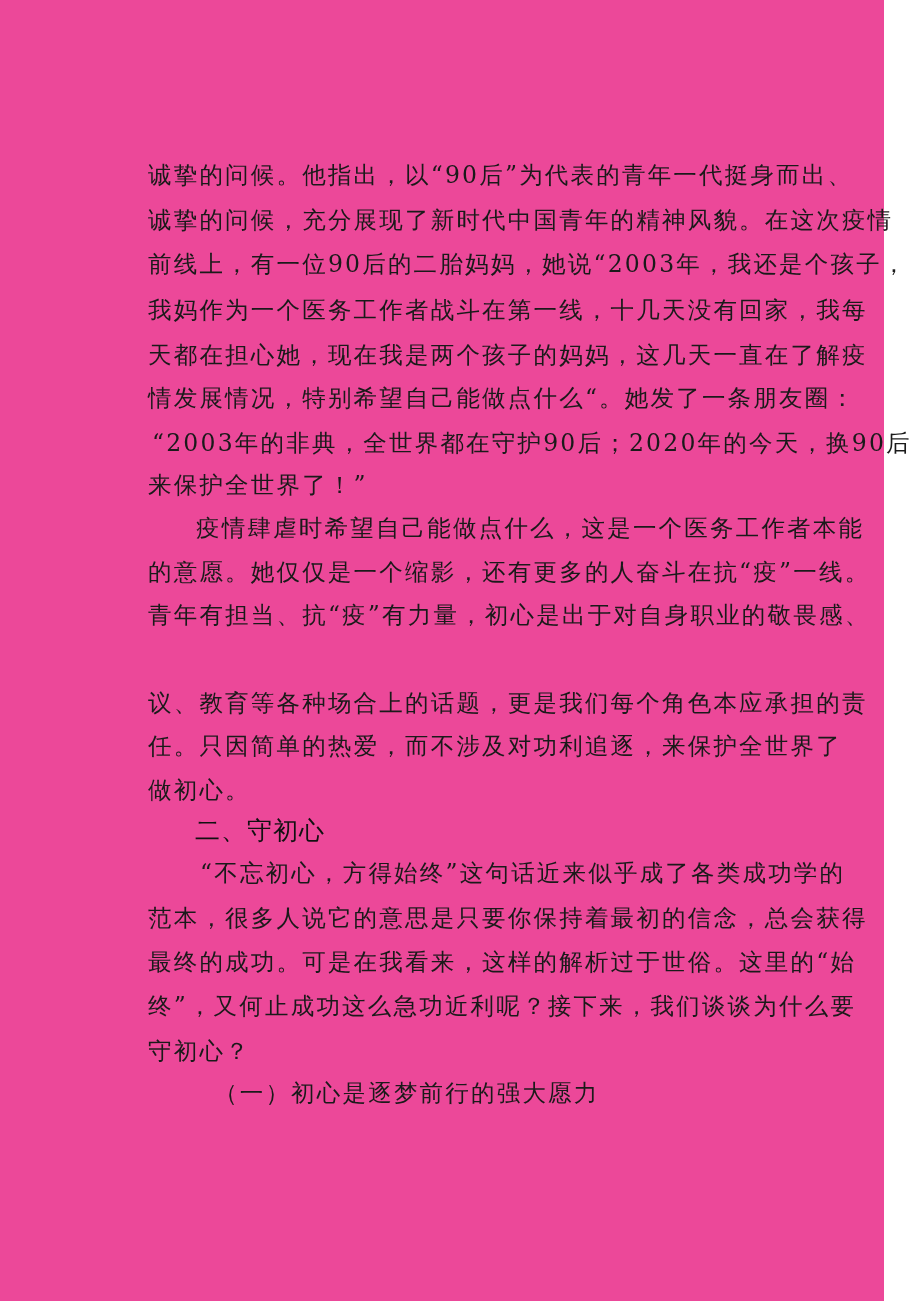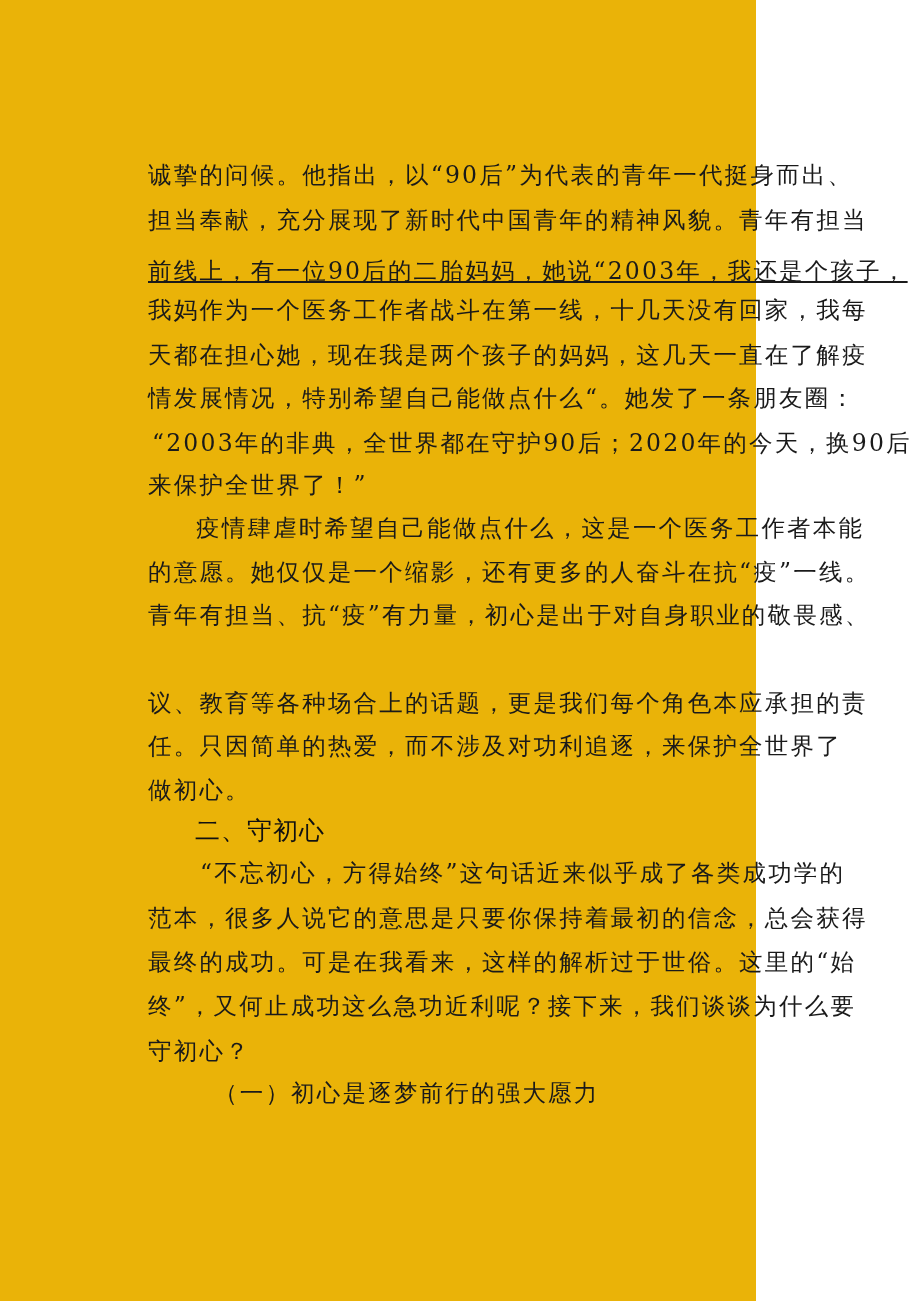--- a/index.html
+++ b/index.html
@@ -11,23 +11,23 @@
     width: 920px;
     height: 1301px;
     position: relative;
     overflow: hidden;
     color: #111111;
   }
   .page {
     position: absolute;
     left: 0;
     top: 0;
-    width: 756px;
+    width: 884px;
     height: 1301px;
-    background: #eab308;
+    background: #ec4899;
   }
   .line {
     position: absolute;
     left: 148px;
     white-space: nowrap;
     font-family: "DejaVu Serif", "Liberation Serif", serif;
     font-size: 23.5px;
     line-height: 30px;
     height: 30px;
     letter-spacing: 2.2px;
@@ -45,22 +45,22 @@
     letter-spacing: 1px;
     color: #111111;
   }
 </style>
 </head>
 <body>
 
 <div class="page">
 
   <div class="line" style="top:160px;">诚挚的问候。他指出，以“90后”为代表的青年一代挺身而出、</div>
-  <div class="line" style="top:205px;">担当奉献，充分展现了新时代中国青年的精神风貌。青年有担当</div>
-  <div class="line" style="top:256px;text-decoration:underline;">前线上，有一位90后的二胎妈妈，她说“2003年，我还是个孩子，</div>
+  <div class="line" style="top:205px;">诚挚的问候，充分展现了新时代中国青年的精神风貌。在这次疫情</div>
+  <div class="line" style="top:249px;">前线上，有一位90后的二胎妈妈，她说“2003年，我还是个孩子，</div>
   <div class="line" style="top:295px;">我妈作为一个医务工作者战斗在第一线，十几天没有回家，我每</div>
   <div class="line" style="top:340px;">天都在担心她，现在我是两个孩子的妈妈，这几天一直在了解疫</div>
   <div class="line" style="top:383px;">情发展情况，特别希望自己能做点什么“。她发了一条朋友圈：</div>
   <div class="line" style="top:428px; left:152px;">“2003年的非典，全世界都在守护90后；2020年的今天，换90后</div>
   <div class="line" style="top:470px;">来保护全世界了！”</div>
 
   <div class="line indent" style="top:513px;text-align:center;">疫情肆虐时希望自己能做点什么，这是一个医务工作者本能</div>
   <div class="line" style="top:557px;">的意愿。她仅仅是一个缩影，还有更多的人奋斗在抗“疫”一线。</div>
   <div class="line" style="top:600px;">青年有担当、抗“疫”有力量，初心是出于对自身职业的敬畏感、</div>
   <div class="line" style="top:688px;">议、教育等各种场合上的话题，更是我们每个角色本应承担的责</div>

